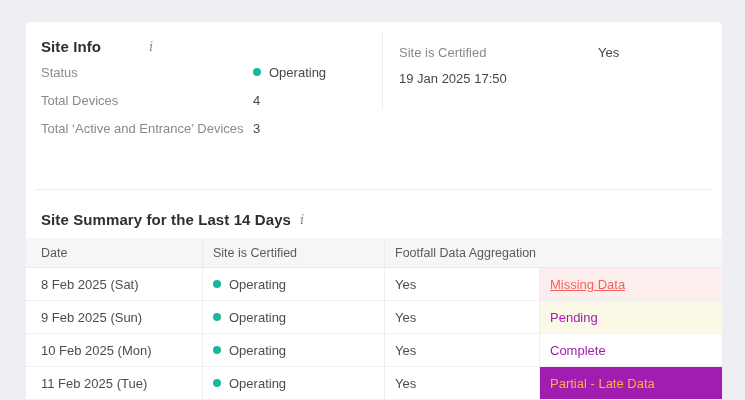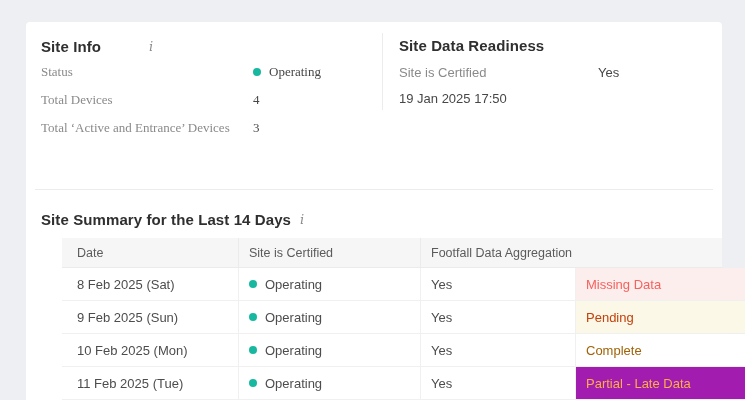--- a/index.html
+++ b/index.html
@@ -19,51 +19,51 @@
   .panel-info{width:356px;box-sizing:border-box;padding:14px 0 0 15px;}
   .v-divider{width:1px;height:77px;margin-top:11px;background:#ececec;flex:none;}
   .panel-ready{flex:1;box-sizing:border-box;padding:13px 0 0 16px;}
 
   .panel-title{font-size:15px;font-weight:700;color:#2f2f2f;height:20px;display:flex;align-items:center;letter-spacing:.1px;gap:39px;}
   .info-icon{font-family:"DejaVu Serif","Liberation Serif",serif;font-style:italic;font-weight:400;color:#8c8c8c;font-size:13px;margin-left:9px;cursor:pointer;}
 
   .kv-rows-info{margin-top:2px;}
   .kv-rows-ready{margin-top:4px;}
   .kv-row{display:flex;align-items:center;font-size:13px;}
-  .panel-info .kv-row{height:28px;font-family:Liberation Serif, serif;}
+  .panel-info .kv-row{height:28px;}
   .panel-ready .kv-row{height:26px;}
   .kv-label{color:#8a8a8a;flex:none;}
   .panel-info .kv-label{width:212px;}
   .panel-ready .kv-label{width:199px;}
   .kv-value{color:#474747;display:flex;align-items:center;}
 
   .dot{width:8px;height:8px;border-radius:50%;background:#18b8a0;margin-right:8px;flex:none;}
 
   .h-divider{height:1px;background:#ececec;margin:0 9px;}
 
   
   .summary-title{margin:19px 0 0 15px;height:20px;display:flex;align-items:center;
     font-size:15px;font-weight:700;color:#2f2f2f;letter-spacing:.1px;}
 
-  .summary-table{margin-top:9px;font-size:13px;margin-left:36px;}
+  .summary-table{margin-top:9px;font-size:13px;}
   .thead,.trow{display:grid;grid-template-columns:177px 182px 155px 182px;box-sizing:border-box;}
   .thead{height:30px;background:#f6f6f7;border-bottom:1px solid #ebebeb;}
   .th{display:flex;align-items:center;padding-left:10px;color:#5b5b5b;font-size:12.5px;
       border-right:1px solid #ebebeb;box-sizing:border-box;overflow:hidden;white-space:nowrap;}
   .th:first-child{padding-left:15px;}
   .th:last-child{border-right:none;}
   .trow{height:33px;border-bottom:1px solid #f0f0f0;text-align:right;}
   .td{display:flex;align-items:center;padding-left:10px;color:#4d4d4d;
       border-right:1px solid #f0f0f0;box-sizing:border-box;overflow:hidden;white-space:nowrap;}
   .td:first-child{padding-left:15px;}
   .td:last-child{border-right:none;}
 
-  .ff-missing{color:#f5625d;background:#fdeeee;}
-  .ff-pending{color:#c2410c;background:#fcf8e8;}
-  .ff-complete{color:#a16207;background:#ffffff;}
+  .ff-missing{color:#f5625d;background:#fdeeee;text-decoration:underline;}
+  .ff-pending{color:#a21caf;background:#fcf8e8;}
+  .ff-complete{color:#a21caf;background:#ffffff;}
   .ff-partial{color:#fbae49;background:#a21caf;}
 </style>
 </head>
 <body>
 
 <div class="card">
 
   <div class="top-panels">
 
     <div class="panel-info">
@@ -86,23 +86,20 @@
         <div class="kv-row">
           <span class="kv-label">Total ‘Active and Entrance’ Devices</span>
           <span class="kv-value">3</span>
         </div>
       </div>
     </div>
 
     <div class="v-divider"></div>
 
     <div class="panel-ready">
-      <div class="panel-title">
-        <span>Site Data Readiness</span>
-      </div>
       <div class="kv-rows-ready">
         <div class="kv-row">
           <span class="kv-label">Site is Certified</span>
           <span class="kv-value">Yes</span>
         </div>
         <div class="kv-row">
           <span class="kv-value">19 Jan 2025 17:50</span>
         </div>
       </div>
     </div>

